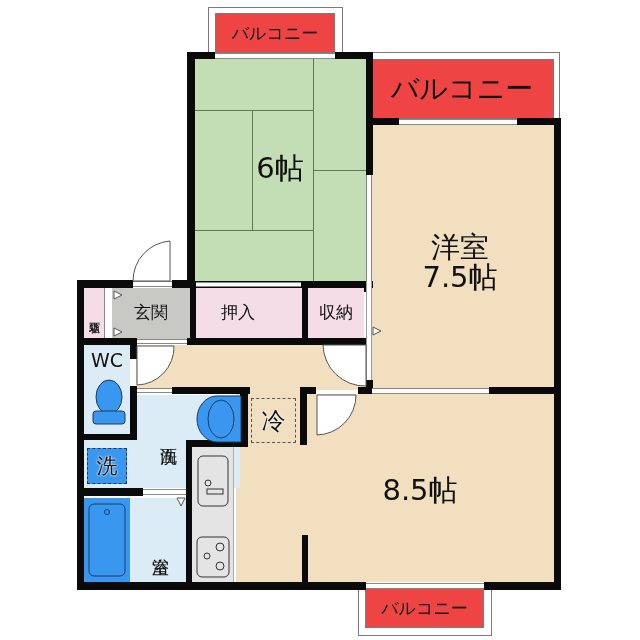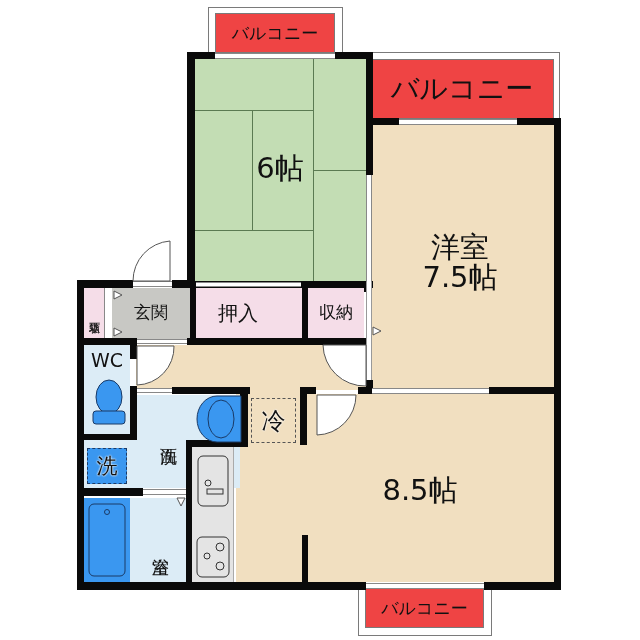--- a/index.html
+++ b/index.html
@@ -198,21 +198,21 @@
 </div>
 <div class="label" style="left:360px;top:450px;width:120px;height:80px;font-size:29px;">
   <span>8.5帖</span>
 </div>
 <div class="label" style="left:114px;top:290px;width:74px;height:46px;font-size:17px;">
   <span>玄関</span>
 </div>
 <div class="label" style="left:84px;top:288px;width:20px;height:52px;font-size:11px;writing-mode:vertical-rl;">
   <span>下駄箱</span>
 </div>
-<div class="label" style="left:196px;top:288px;width:84px;height:50px;font-size:20px;">
+<div class="label" style="left:196px;top:288px;width:84px;height:50px;font-size:17px;">
   <span>押入</span>
 </div>
 <div class="label" style="left:308px;top:288px;width:56px;height:50px;font-size:17px;">
   <span>収納</span>
 </div>
 <div class="label" style="left:84px;top:346px;width:46px;height:30px;font-size:19px;text-align:center;">
   <span>WC</span>
 </div>
 <div class="label" style="left:150px;top:405px;width:36px;height:60px;font-size:17px;writing-mode:vertical-rl;">
   <span>洗面</span>

